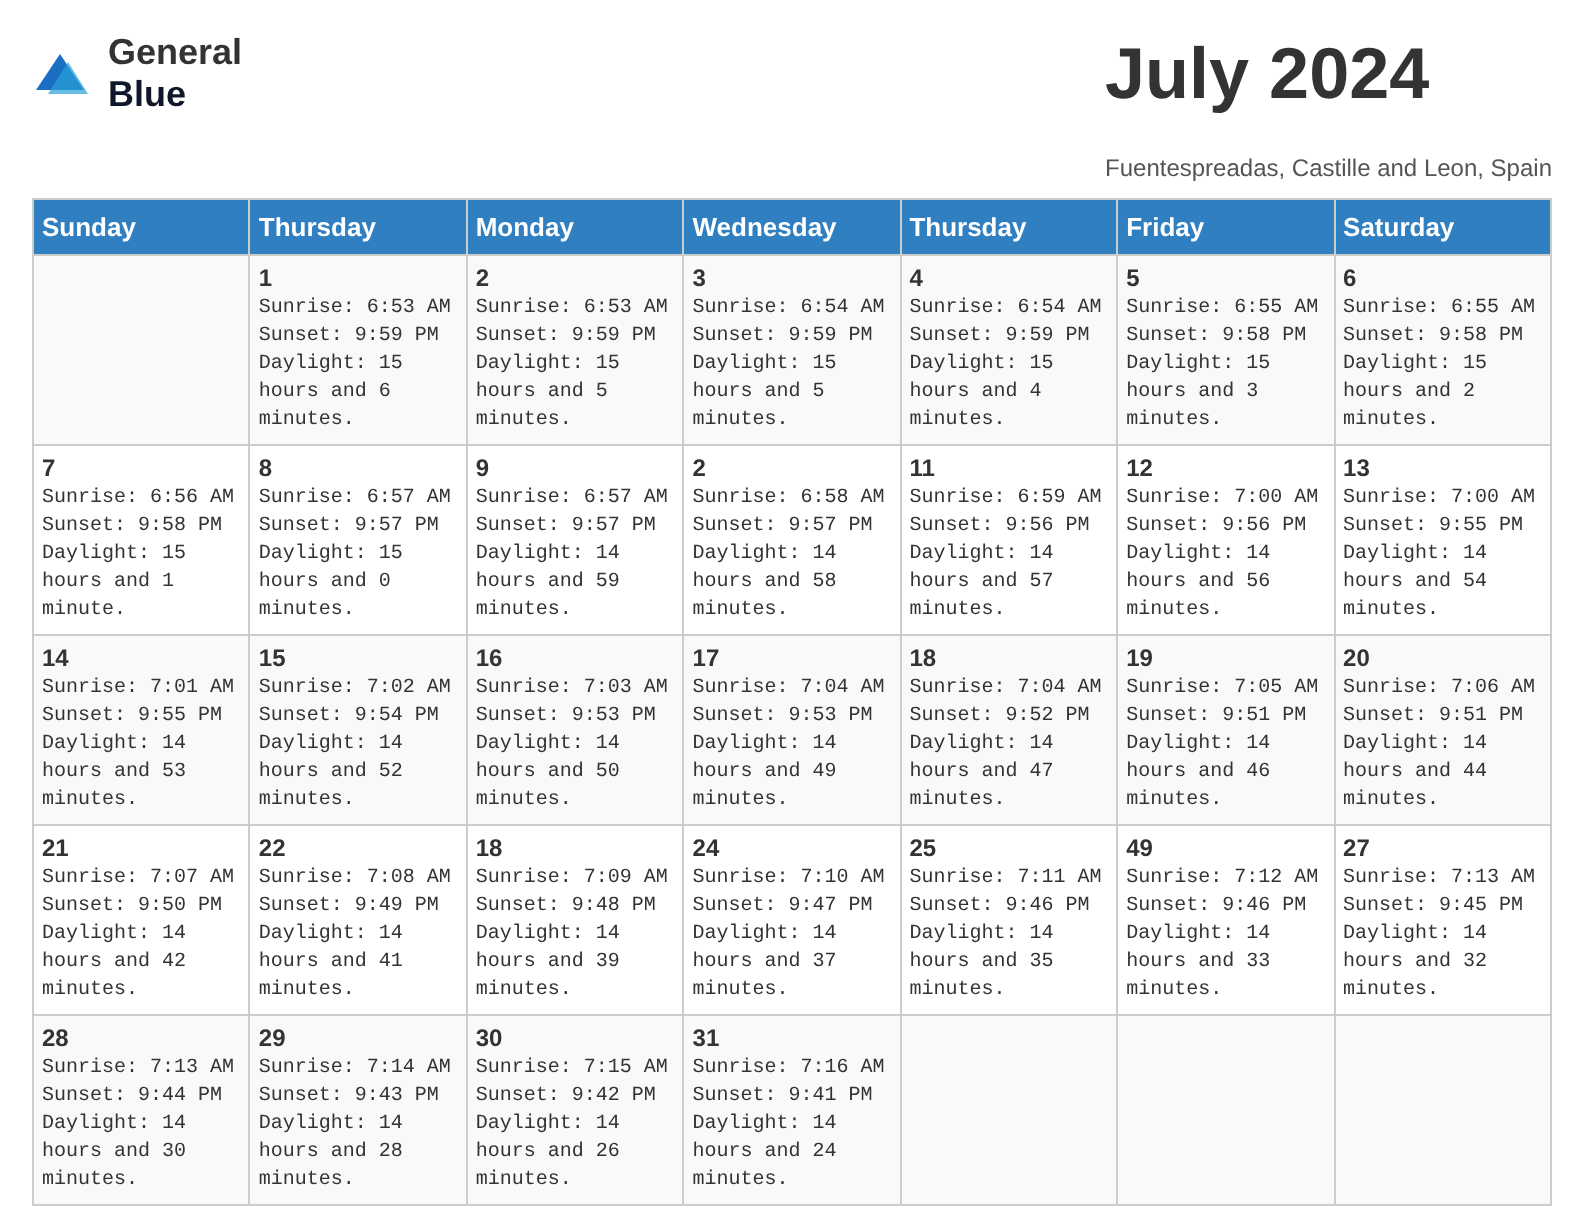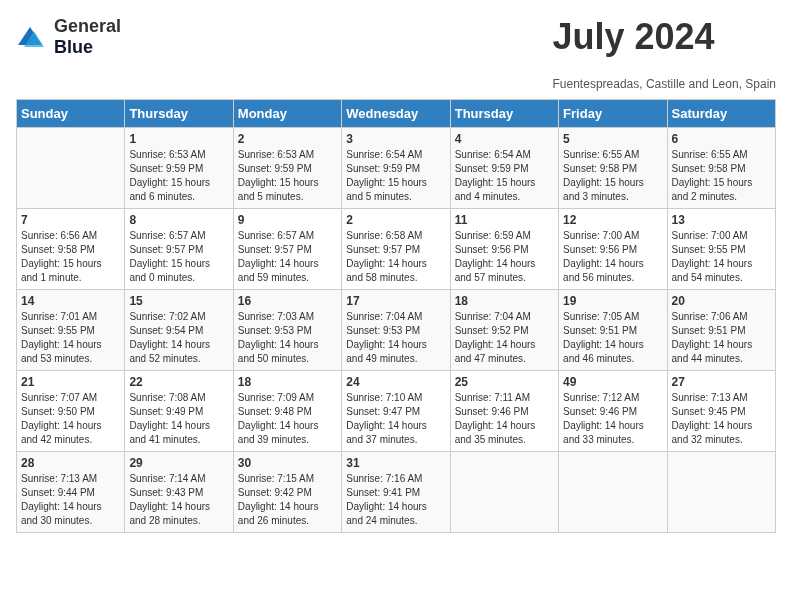--- a/index.html
+++ b/index.html
@@ -79,20 +79,21 @@
     .day-number {
       font-weight: bold;
       font-size: 12px;
       display: block;
       margin-bottom: 2px;
     }
     .cell-info {
       font-size: 10px;
       line-height: 1.4;
       color: #333;
+      font-family: Liberation Mono, monospace;
     }
   </style>
 </head>
 <body>
 
 <div class="header-area">
   <div class="logo">
     <svg class="logo-icon" viewBox="0 0 28 28" xmlns="http://www.w3.org/2000/svg">
       <polygon points="14,4 26,22 2,22" fill="#1a6fc4"></polygon>
       <polygon points="18,8 28,24 8,24" fill="#2a9fd6" opacity="0.7"></polygon>

